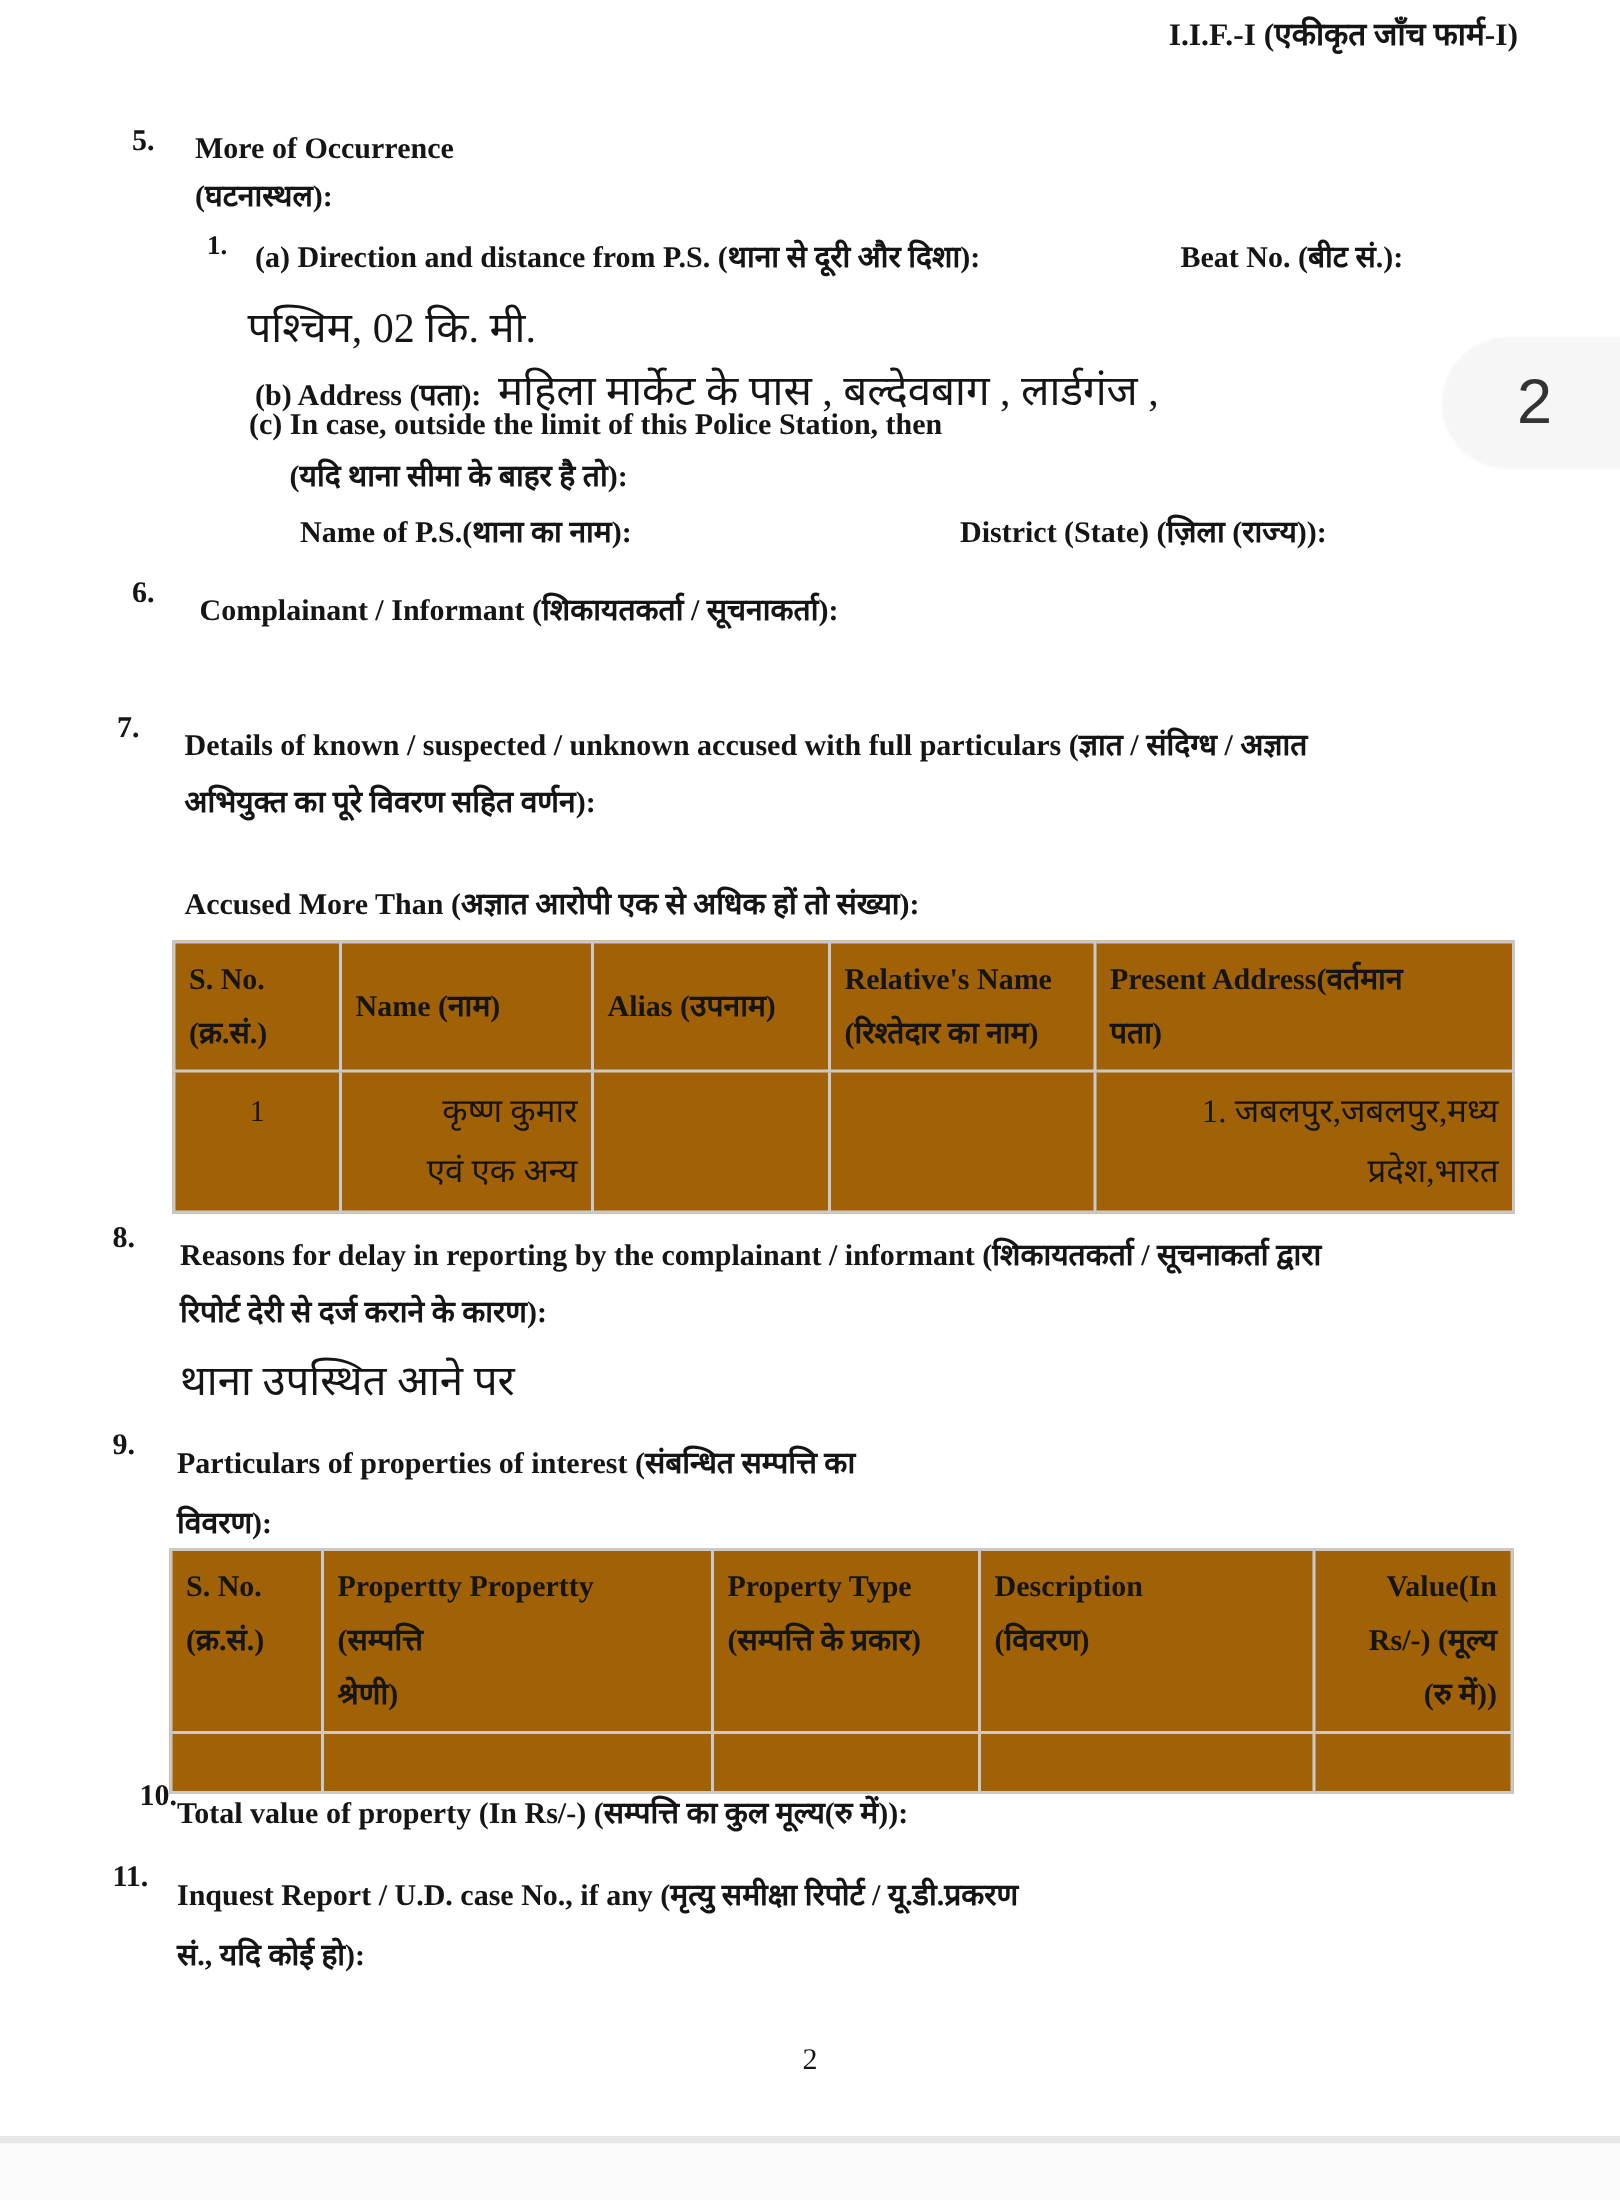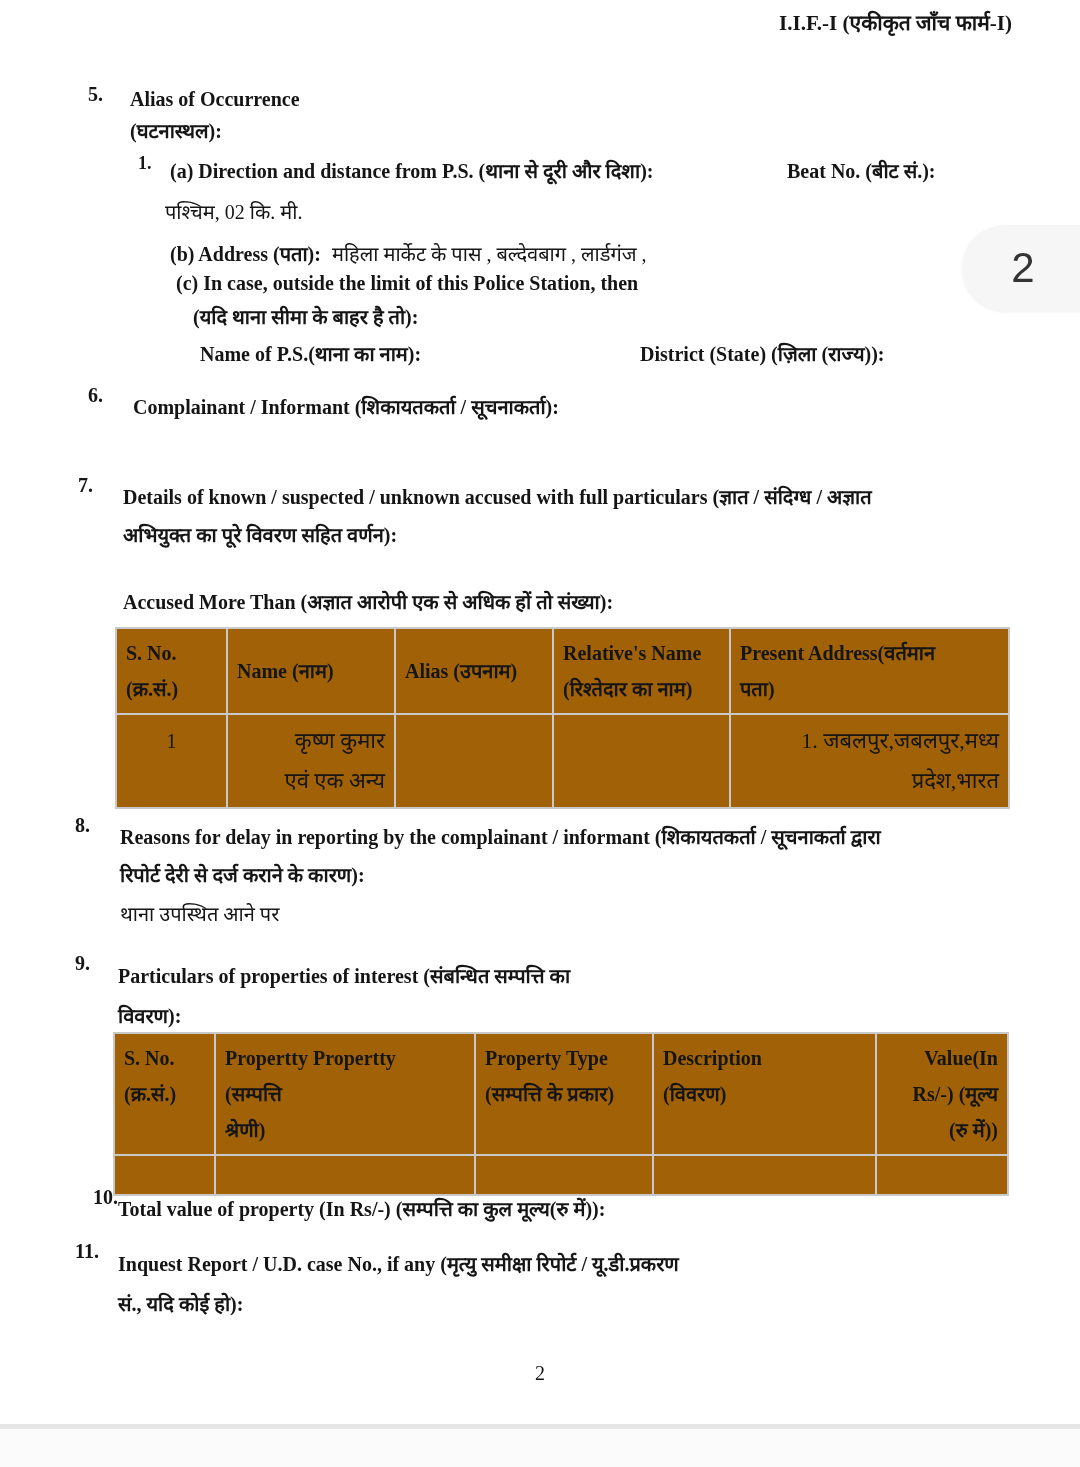--- a/index.html
+++ b/index.html
@@ -48,21 +48,21 @@
   .sec { display: flex; align-items: flex-start; }
   .sec .num {
     font-weight: bold;
     width: 45px;
     flex: 0 0 auto;
     position: relative;
     top: -4px;
   }
   .stitle { font-weight: bold; line-height: 38px; }
   .stitle.lh32 { line-height: 32px; }
-  .val { font-weight: normal; font-size: 20px; }
+  .val { font-weight: normal; font-size: 28px; }
 
   
   .subnum { font-weight: bold; font-size: 18px; }
 
   
   table.ft {
     border-collapse: collapse;
     table-layout: fixed;
     background: #a16207;
   }
@@ -113,36 +113,36 @@
 <div class="page">
 
   <div class="hdr">I.I.F.-I (एकीकृत जाँच फार्म-I)</div>
 
   <div class="badge">
     <span>2</span>
   </div>
 
   <div class="abs sec" style="top:83px;left:88px;">
     <span class="num" style="width:42px;top:0;">5.</span>
-    <div class="stitle lh32 prewrap">Alias of Occurrence
+    <div class="stitle lh32 prewrap">More of Occurrence
 (घटनास्थल):</div>
   </div>
 
   <div class="abs" style="top:155px;left:138px;width:900px;height:220px;">
     <span class="abs subnum" style="top:-2px;left:0;">1.</span>
     <div class="abs" style="top:2px;left:32px;width:850px;">
       <span class="b">(a) Direction and distance from P.S. (थाना से दूरी और दिशा):</span>
       <span class="abs b" style="left:617px;top:0;">Beat No. (बीट सं.):</span>
     </div>
     <div class="abs val" style="top:43px;left:27px;">पश्चिम, 02 कि. मी.</div>
     <div class="abs" style="top:85px;left:32px;">
       <span class="b">(b) Address (पता):</span>
       <span class="val" style="margin-left:6px;">महिला मार्केट के पास , बल्देवबाग , लार्डगंज ,</span>
     </div>
-    <div class="abs b" style="top:117px;left:38px;font-family:Liberation Serif, serif;">(c) In case, outside the limit of this Police Station, then</div>
+    <div class="abs b" style="top:117px;left:28px;font-family:Liberation Serif, serif;">(c) In case, outside the limit of this Police Station, then</div>
     <div class="abs b" style="top:148px;left:55px;">(यदि थाना सीमा के बाहर है तो):</div>
     <div class="abs" style="top:185px;left:62px;width:830px;">
       <span class="b">Name of P.S.(थाना का नाम):</span>
       <span class="abs b" style="left:440px;top:0;">District (State) (ज़िला (राज्य)):</span>
     </div>
   </div>
 
   <div class="abs sec" style="top:388px;left:88px;">
     <span class="num">6.</span>
     <div class="stitle">Complainant / Informant (शिकायतकर्ता / सूचनाकर्ता):</div>

